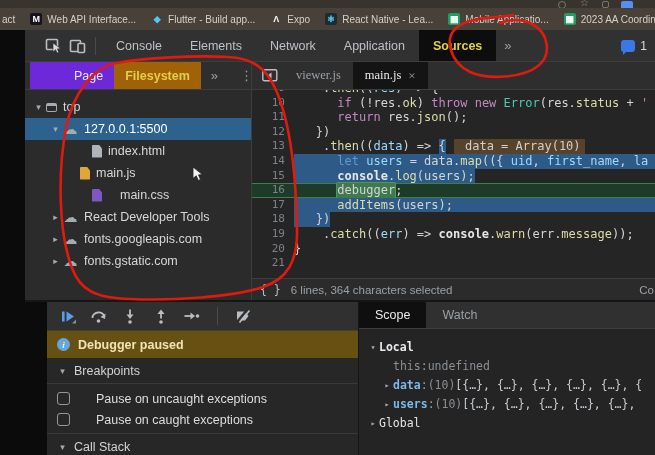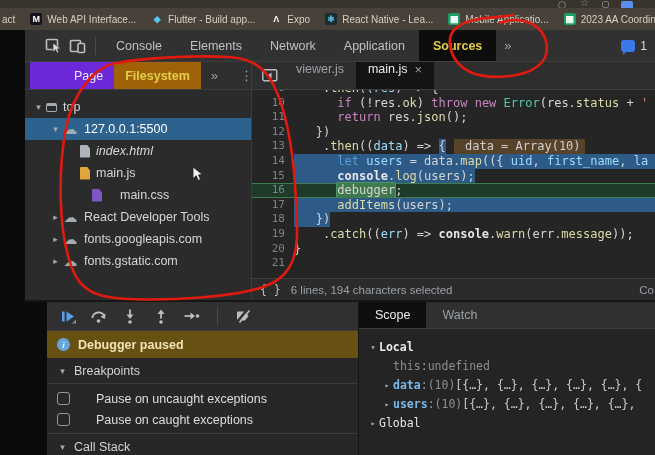--- a/index.html
+++ b/index.html
@@ -39,21 +39,21 @@
   .issues-count{color:#d8dadd;font-size:12px;}
 
   
   .dt-row2{height:28px;display:flex;flex:none;background:#2e2e2e;border-bottom:1px solid #3d3d3d;}
   .nav-head{width:227px;flex:none;display:flex;align-items:center;border-right:1px solid #3d3d3d;padding-left:5px;}
   .nav-tab{padding:0 11px;height:100%;display:flex;align-items:center;color:var(--fg);font-size:12.5px;}
   .nav-tab.page-active{background:#6d28d9;color:#e8eaed;padding-left:44px;}
   .nav-tab.fs-active{background:#a16207;color:var(--hl-yellow);font-weight:bold;}
   .menu-dots{color:var(--fg-dim);font-size:13px;margin-left:14px;letter-spacing:0;}
   .ed-head{flex:1;display:flex;align-items:center;overflow:hidden;}
-  .file-tab{padding:0 12px;height:100%;display:flex;gap:7px;color:var(--fg-dim);font-size:12.5px;white-space:nowrap;}
+  .file-tab{padding:0 12px;height:100%;display:flex;align-items:center;gap:7px;color:var(--fg-dim);font-size:12.5px;white-space:nowrap;font-family:Liberation Serif, serif;}
   .file-tab.active{background:#141414;color:#e8eaed;}
   .file-tab .close{color:#9aa0a6;font-size:13px;}
 
   
   .dt-main{flex:1;display:flex;overflow:hidden;}
   .sidebar{width:227px;flex:none;background:#2b2b2b;border-right:1px solid #3d3d3d;padding-top:6px;overflow:hidden;position:relative;}
   .tree-row{height:22px;display:flex;align-items:center;color:#d7d7d7;font-size:12.5px;white-space:nowrap;}
   .tree-row.selected{background:var(--row-blue);color:#fff;}
   .twisty{width:11px;flex:none;color:#a5abb2;font-size:9px;text-align:center;}
   .ticon{flex:none;margin:0 6px 0 2px;position:relative;}
@@ -213,21 +213,21 @@
           <div class="tree-row" style="padding-left: 8px;">
             <span class="twisty">▾</span>
             <span class="ticon frame"></span>
             <span>top</span>
           </div>
           <div class="tree-row selected" style="padding-left: 25px;">
             <span class="twisty">▾</span>
             <span class="ticon cloud">☁</span>
             <span>127.0.0.1:5500</span>
           </div>
-          <div class="tree-row" style="padding-left: 42px; font-style: italic;">
+          <div class="tree-row" style="padding-left: 54px;">
             <span class="twisty"></span>
             <span class="ficon file-html" style="margin: 0px 6px 0px 2px;"></span>
             <span>index.html</span>
           </div>
           <div class="tree-row" style="padding-left: 42px;">
             <span class="twisty"></span>
             <span class="ficon file-js" style="margin: 0px 6px 0px 2px;"></span>
             <span>main.js</span>
           </div>
           <div class="tree-row" style="padding-left: 42px; gap: 12px;">
@@ -264,21 +264,21 @@
               <div class="code-line paused"><span class="gut">16</span><span class="tk-pun">      </span><span class="tk-pun tok">debugger</span><span class="tk-pun">;</span></div>
               <div class="code-line"><span class="gut">17</span><span class="tk-pun sel">      </span><span class="tk-fn sel">addItems</span><span class="tk-pun sel">(users);</span><span class="fill sel"></span></div>
               <div class="code-line"><span class="gut">18</span><span class="tk-pun sel">   </span><span class="tk-pun sel">})</span></div>
               <div class="code-line"><span class="gut">19</span><span class="tk-pun">    .</span><span class="tk-fn">catch</span><span class="tk-pun">((</span><span class="tk-var">err</span><span class="tk-pun">) =&gt; </span><span class="tk-obj">console</span><span class="tk-pun">.</span><span class="tk-fn">warn</span><span class="tk-pun">(err.</span><span class="tk-fn">message</span><span class="tk-pun">));</span></div>
               <div class="code-line"><span class="gut">20</span><span class="tk-pun">}</span></div>
               <div class="code-line"><span class="gut">21</span></div>
             </div>
         </div>
         <div class="status-bar">
           <span class="braces-btn">{ }</span>
-          <span>6 lines, 194 characters selected</span>
+          <span>6 lines, 364 characters selected</span>
           <span class="status-right">Co</span>
         </div>
       </div>
     </div>
 
     <div class="dt-bottom">
       <div class="bottom-spacer"></div>
       <div class="debug-pane">
         <div class="debug-toolbar">
             <span class="icon-btn">

